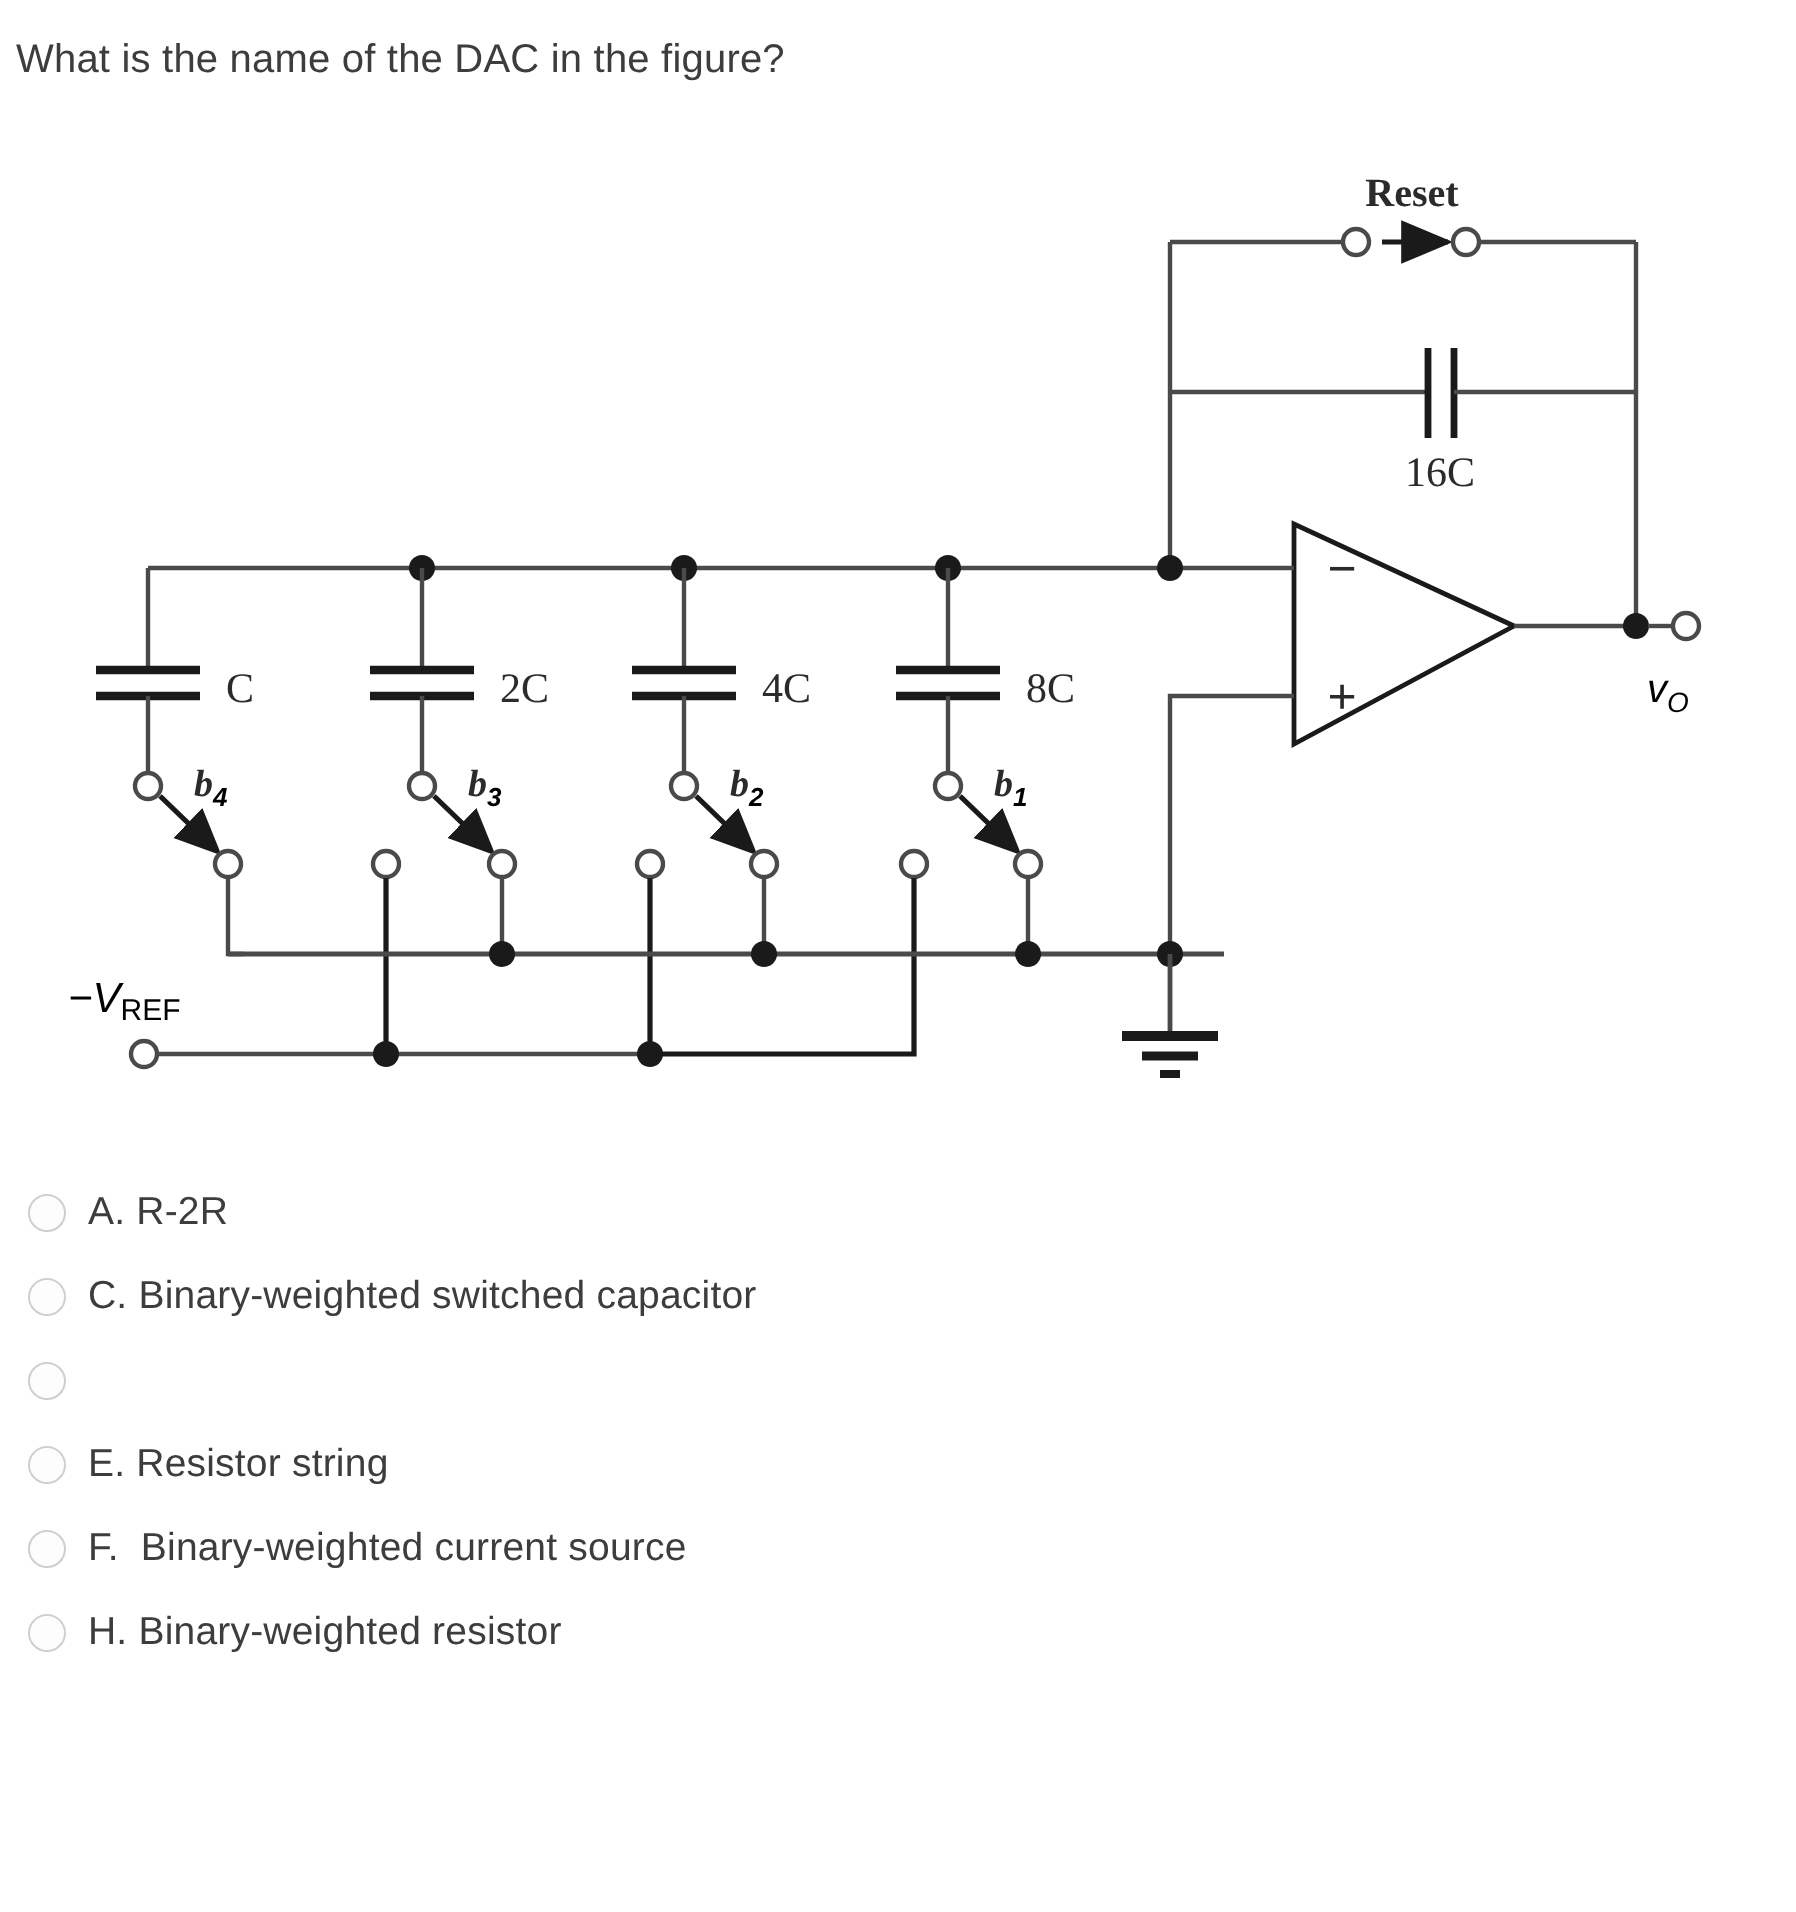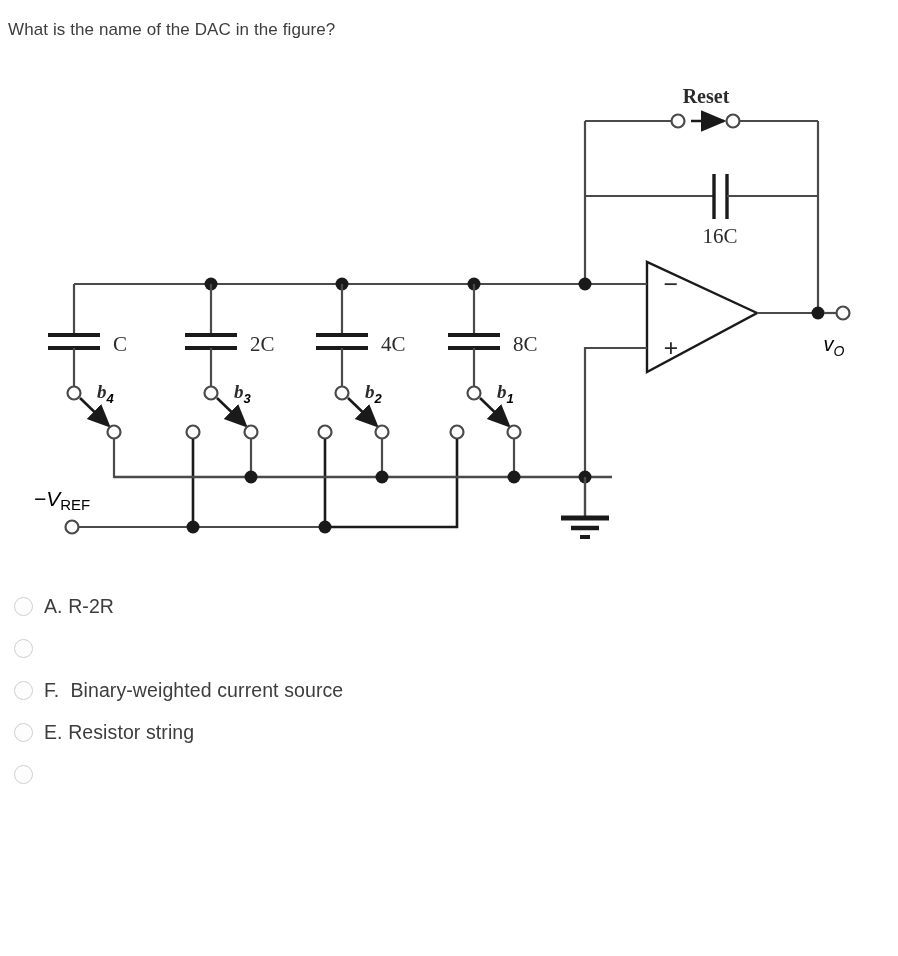--- a/index.html
+++ b/index.html
@@ -13,21 +13,21 @@
     height: 956px;
     font-family: "Liberation Sans", sans-serif;
     color: #3c3c3c;
     position: relative;
     overflow: hidden;
   }
   .question-stem {
     position: absolute;
     left: 8px;
     top: 18px;
-    font-size: 17px;
+    font-size: 20px;
     line-height: 24px;
     color: #3d3d3d;
     letter-spacing: 0.1px;
     white-space: nowrap;
   }
   .figure-wrap {
     position: absolute;
     left: 12px;
     top: 62px;
     width: 898px;
@@ -242,25 +242,30 @@
   </svg>
 </div>
 
 <div class="options-list">
   <div class="option-row">
     <span class="radio"></span>
     <span class="option-label">A. R-2R</span>
   </div>
   <div class="option-row">
     <span class="radio"></span>
+    <span class="option-label">C. Binary-weighted switched capacitor</span>
+  </div>
+  <div class="option-row">
+    <span class="radio"></span>
+  </div>
+  <div class="option-row">
+    <span class="radio"></span>
+    <span class="option-label">E. Resistor string</span>
   </div>
   <div class="option-row">
     <span class="radio"></span>
     <span class="option-label">F.  Binary-weighted current source</span>
   </div>
   <div class="option-row">
     <span class="radio"></span>
-    <span class="option-label">E. Resistor string</span>
-  </div>
-  <div class="option-row">
-    <span class="radio"></span>
+    <span class="option-label">H. Binary-weighted resistor</span>
   </div>
 </div>
 
 </body></html>

